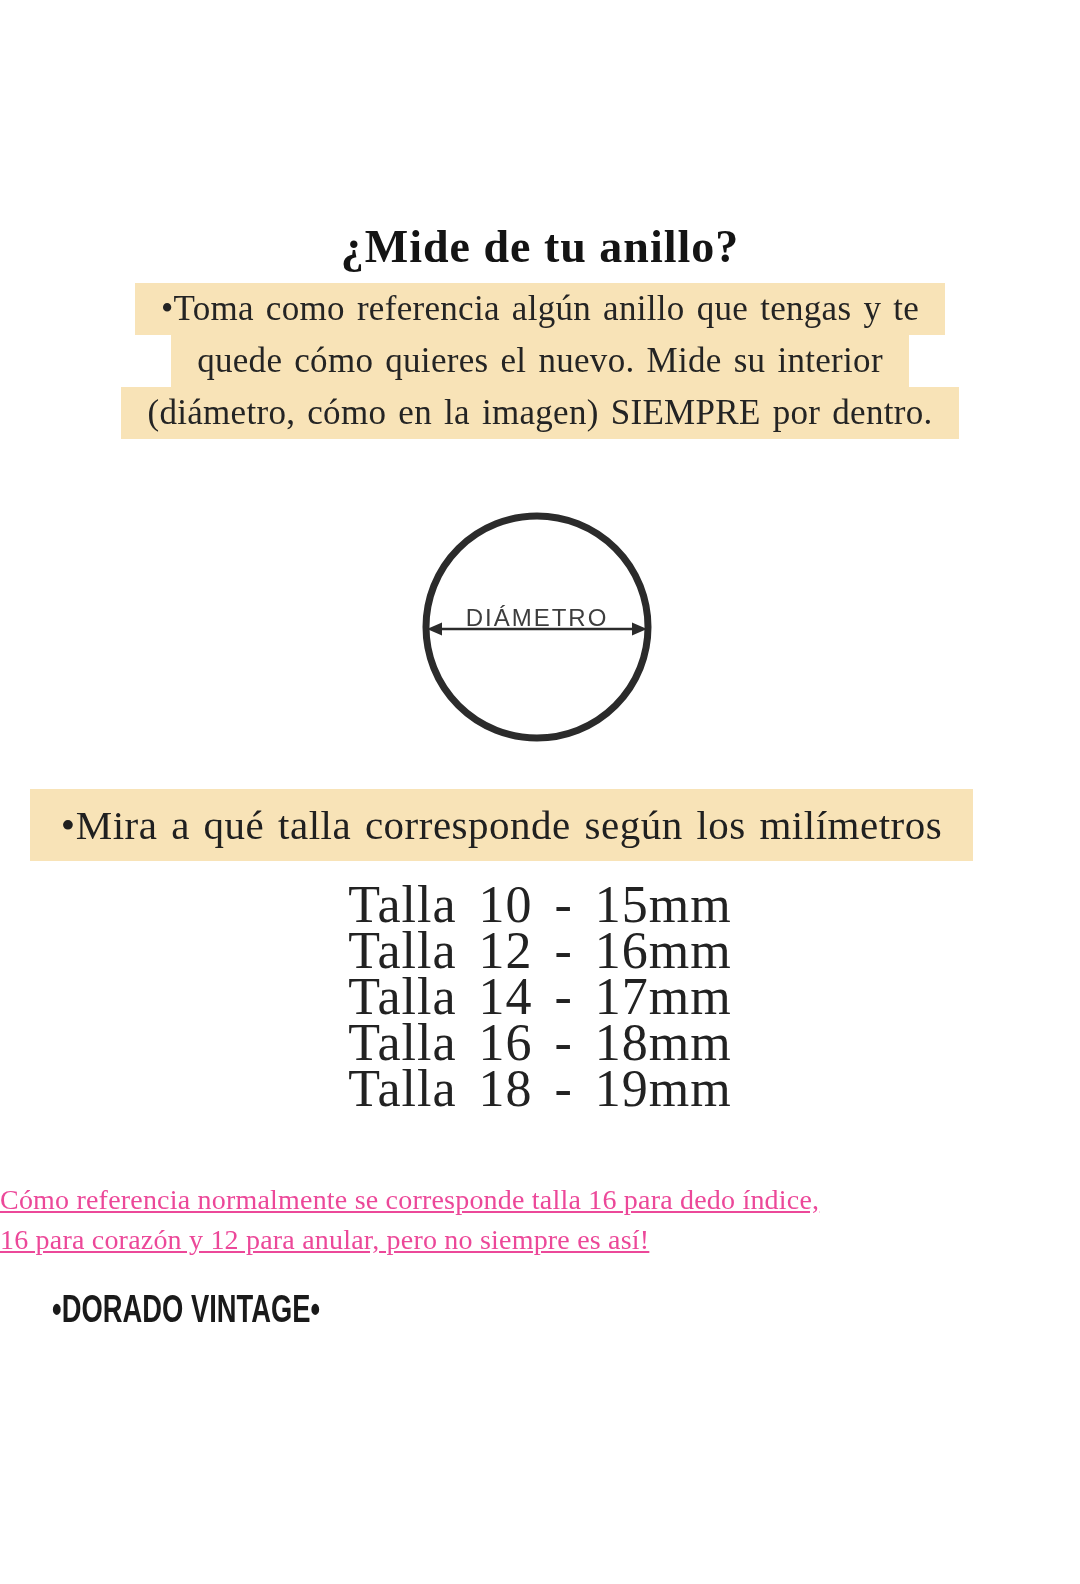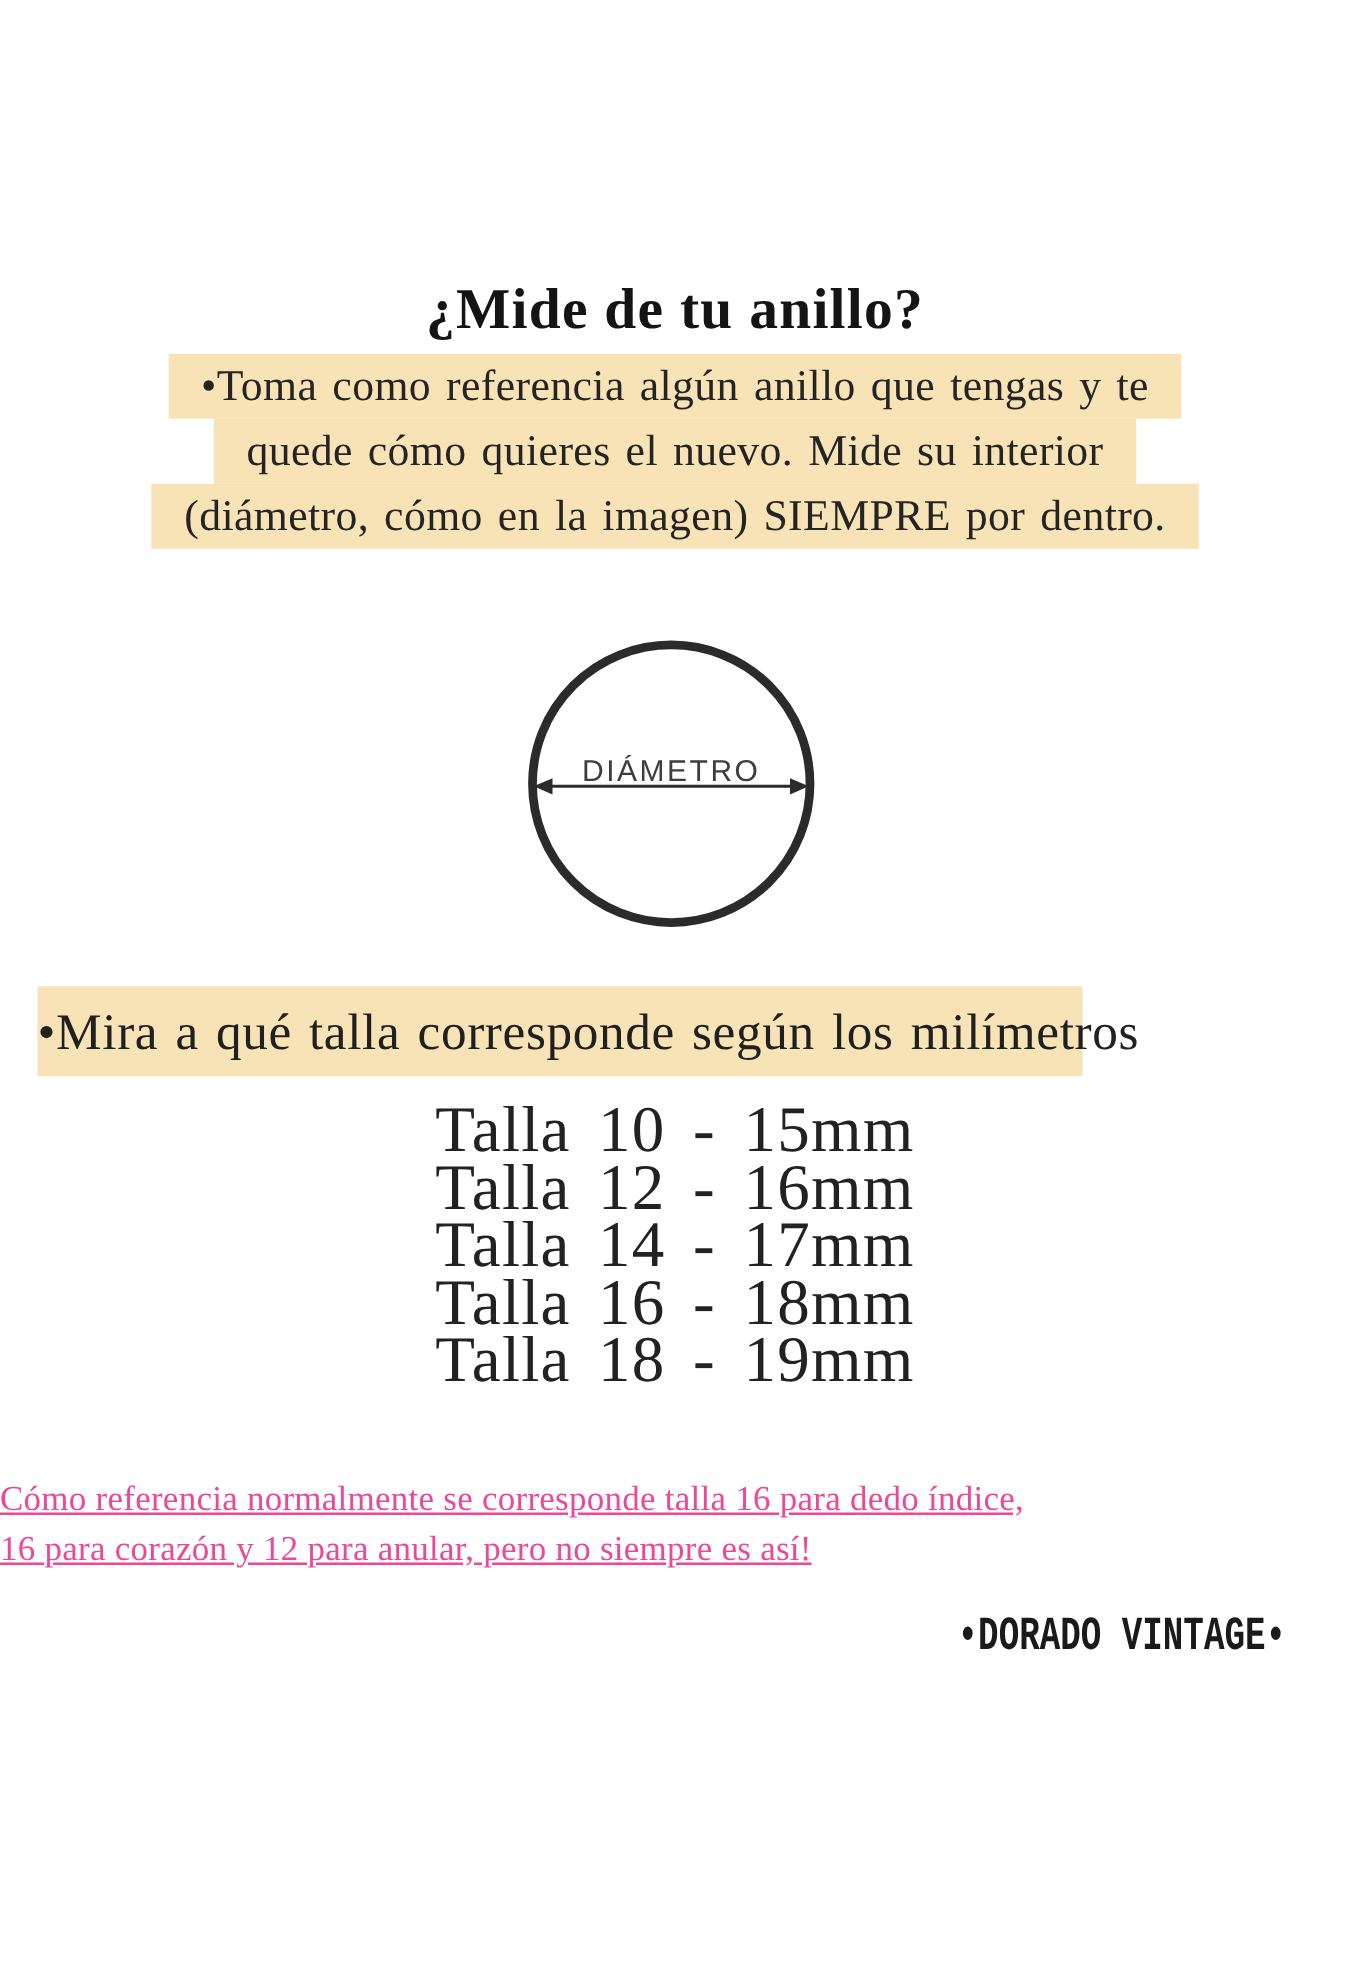--- a/index.html
+++ b/index.html
@@ -21,37 +21,37 @@
     color:#242424;
   }
   .ring { position:absolute; left:420px; top:510px; width:234px; height:234px; }
   .ring svg { position:absolute; left:0; top:0; }
   .diam-label {
     position:absolute; top:78px; left:0; width:100%; text-align:center;
     font-family:"Liberation Sans", sans-serif; font-size:24px;
     color:#3d3d3d; letter-spacing:2px;margin-top:16px;
   }
   .sizes-heading {
-    position:absolute; left:30px; top:789px; width:836px; height:72px;
+    position:absolute; left:30px; top:789px; width:943px; height:72px;
     background:var(--highlight,#f8e3b7); text-align:center; line-height:72px;
     font-size:41px; letter-spacing:0.5px; word-spacing:3px; color:#202020;
     white-space:nowrap;
   }
   .size-list {
     position:absolute; top:882px; left:0; width:100%; text-align:center;
     font-size:52px; line-height:46px; letter-spacing:1px; word-spacing:8px;
     color:#222222;
   }
   .note {
     position:absolute; top:1180px; left:0; width:100%; 
     font-size:28px; line-height:40px; color:#ec4899; letter-spacing:0.2px;text-decoration:underline;
   }
   .brand {
-    position:absolute; top:1288px; left:0; width:100%; text-align:right;
-    font-family:Liberation Mono, monospace; font-weight:bold;
+    position:absolute; top:1288px; left:0; width:100%; text-align:left;
+    font-family:Liberation Sans, sans-serif; font-weight:bold;
     font-size:38px; color:#1a1a1a;
   }
   .brand span { display:inline-block; transform:scaleX(0.72); transform-origin:center; white-space:nowrap; }
 </style>
 </head>
 <body>
 
 <div class="page">
 
   <div class="title">¿Mide de tu anillo?</div>

